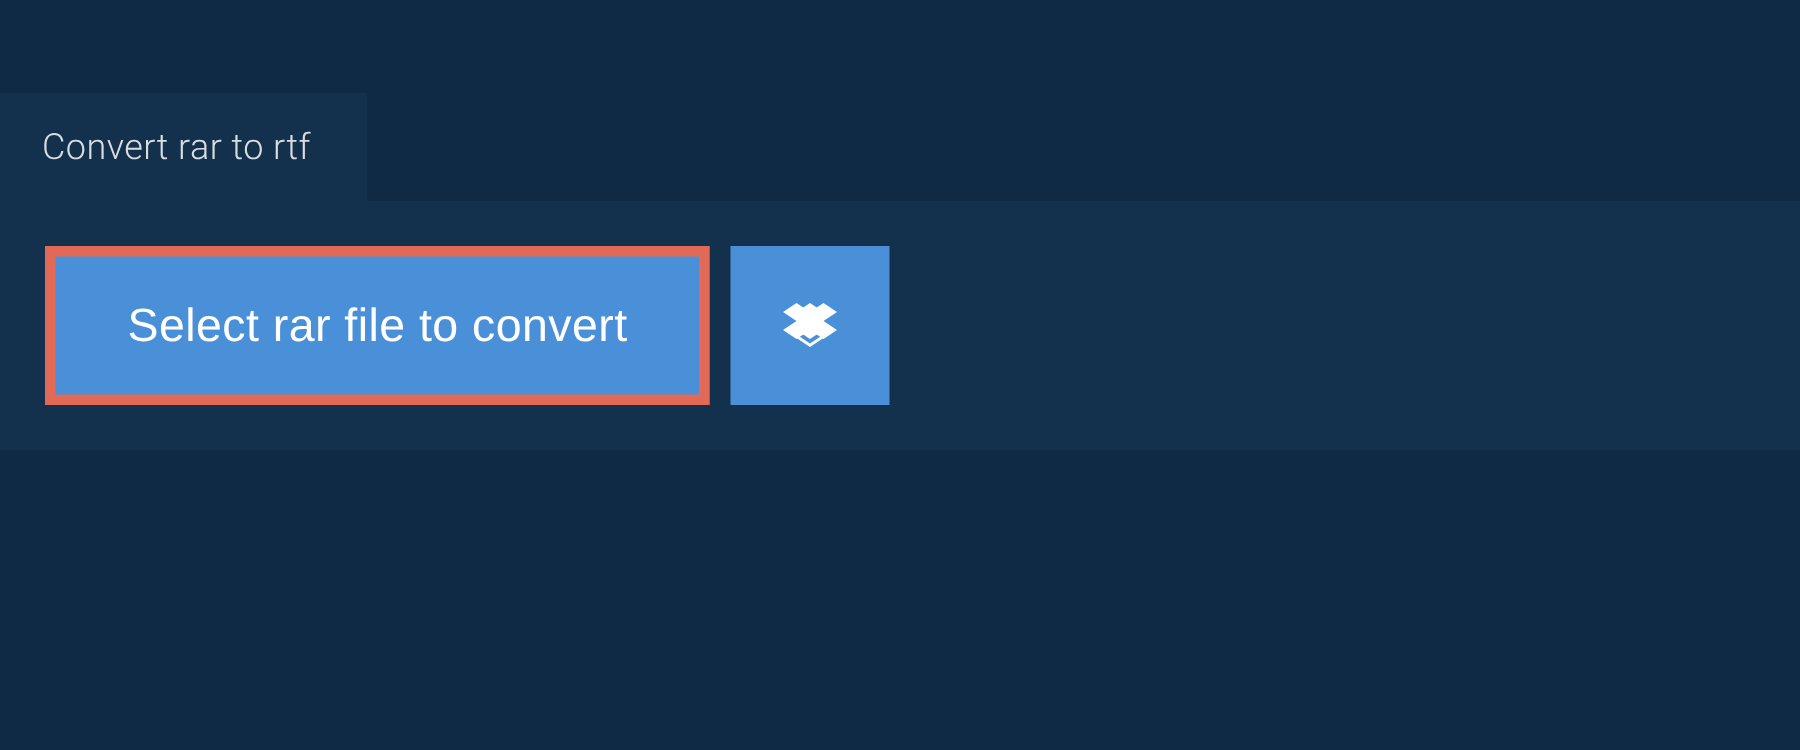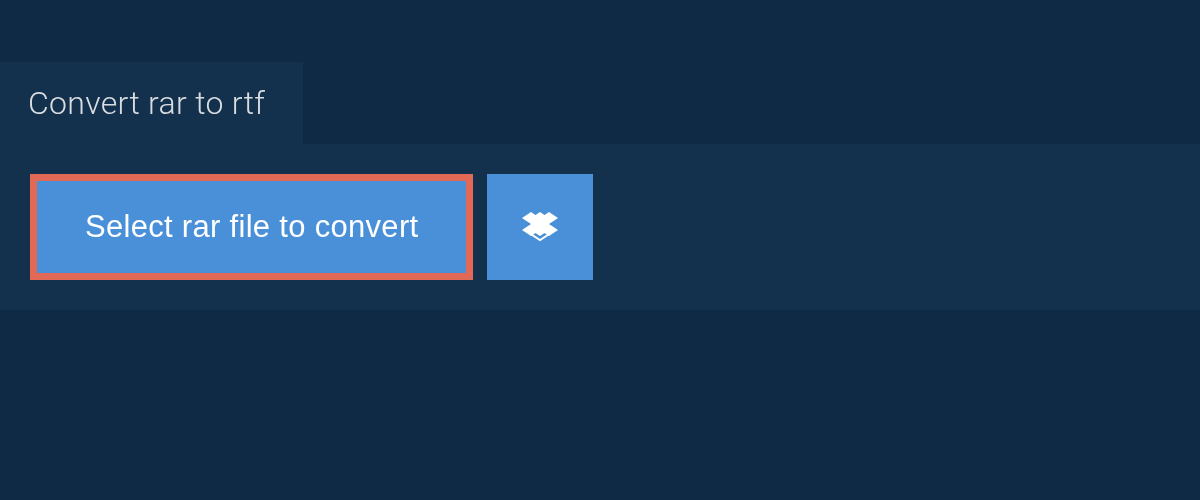--- a/index.html
+++ b/index.html
@@ -15,21 +15,21 @@
       overflow: hidden;
     }
     .tab-header {
       display: inline-block;
       background-color: #13304d;
       padding: 22px 38px 22px 28px;
       margin-top: 62px;
     }
     .tab-header-text {
       color: #d9dde0;
-      font-size: 32px;
+      font-size: 24px;
       font-weight: 300;
       letter-spacing: 0.3px;
     }
     .main-panel {
       background-color: #13304d;
       padding: 30px 30px 30px 30px;
       width: 100%;
     }
     .button-row {
       display: flex;

